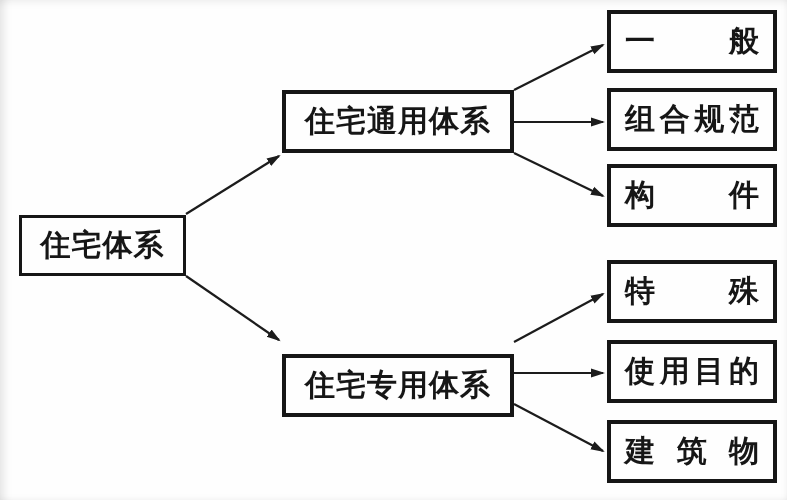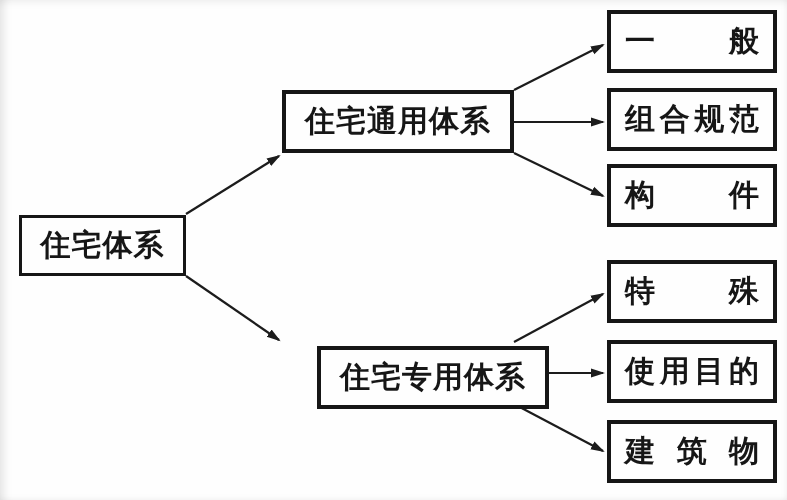--- a/index.html
+++ b/index.html
@@ -43,21 +43,21 @@
     font-size: 30px;
     letter-spacing: 1px;
   }
   .node.branch {
     left: 282px;
     width: 232px; height: 63px;
     font-size: 30px;
     letter-spacing: 1px;
   }
   .node.branch-general { top: 90px; }
-  .node.branch-special { top: 346px; margin-left: 35px; }
+  .node.branch-special { top: 354px; }
   .node.leaf {
     left: 607px;
     width: 170px; height: 63px;
     font-size: 30px;
   }
   .leaf .justify {
     display: flex;
     justify-content: space-between;
     width: 134px;
   }

